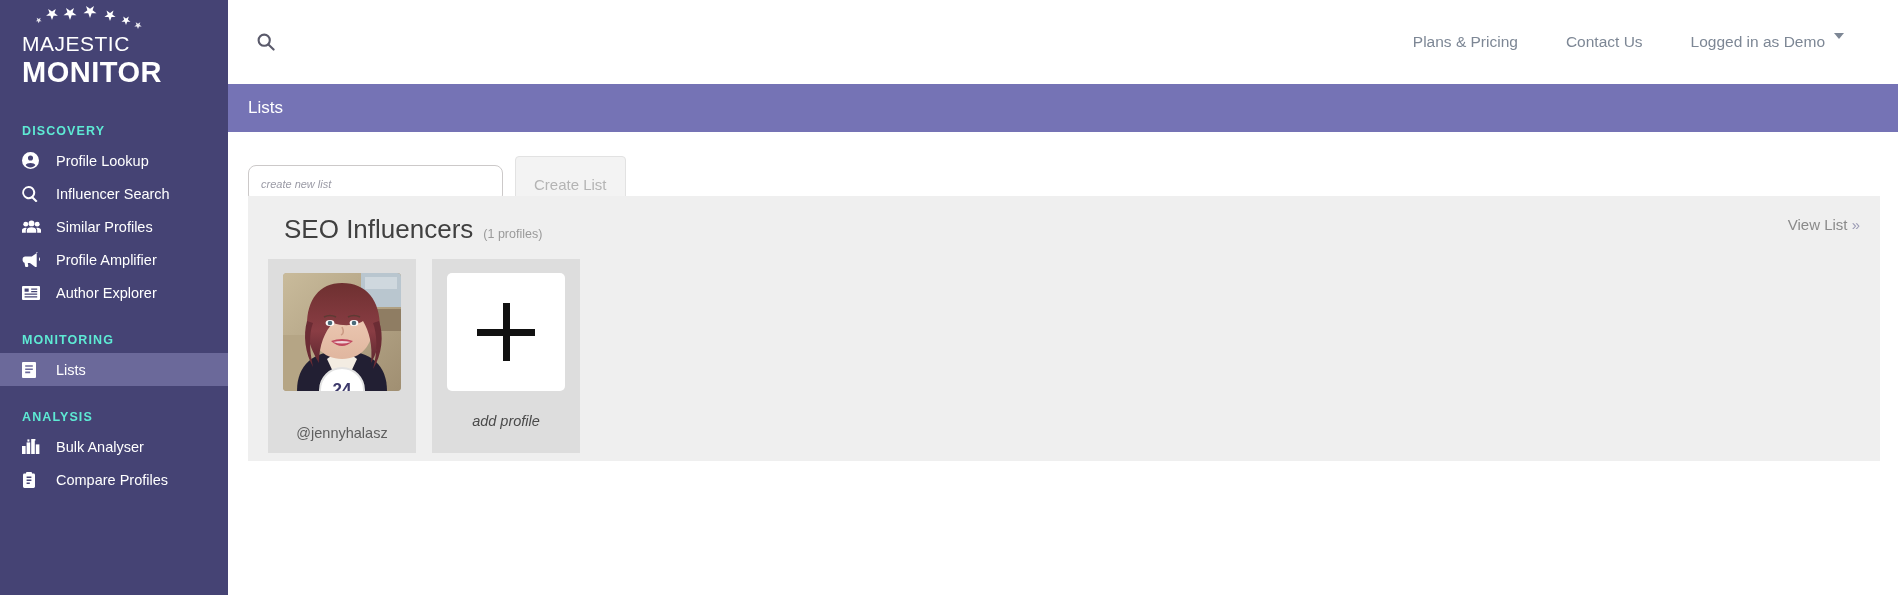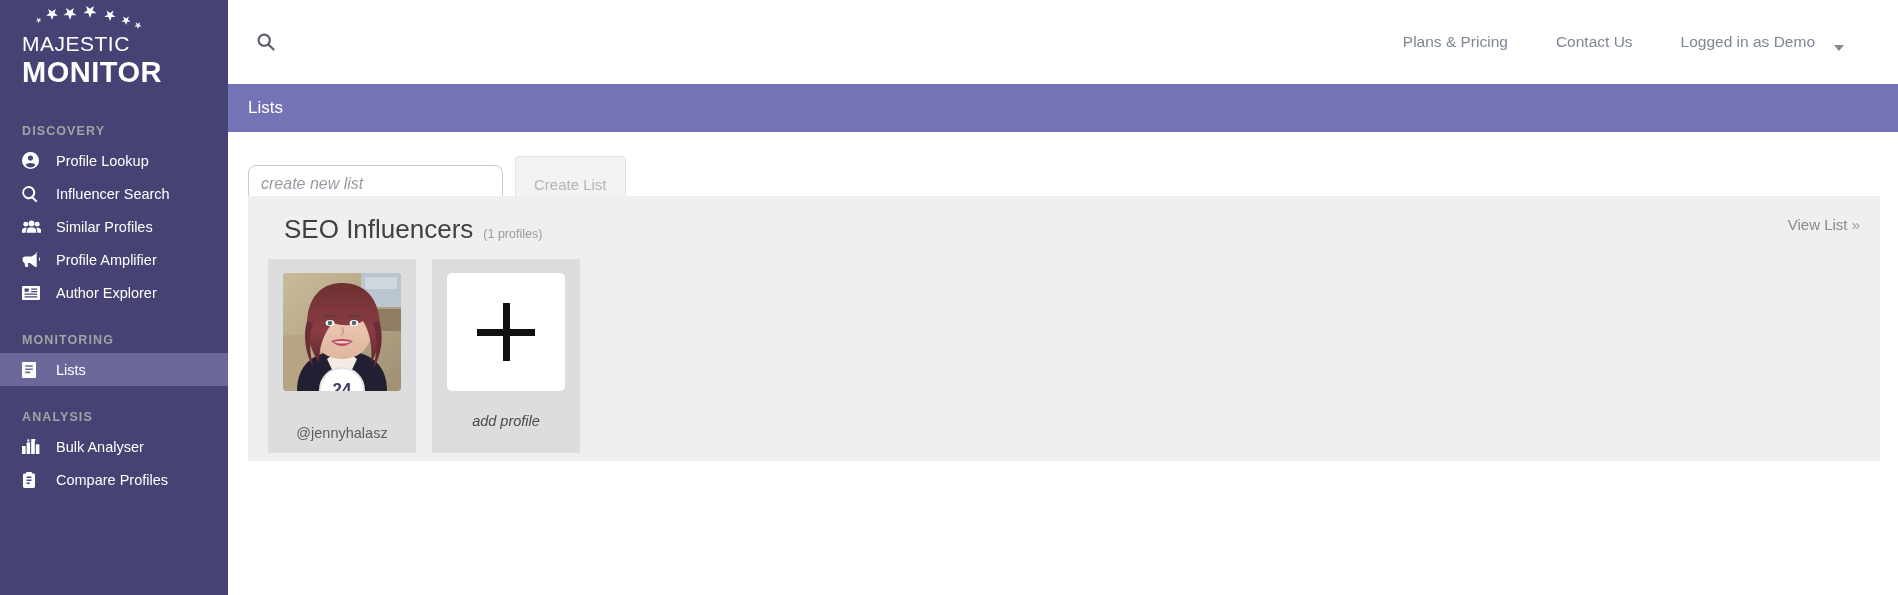--- a/index.html
+++ b/index.html
@@ -27,21 +27,21 @@
   .logo-majestic {
     color: #ffffff; font-size: 21px; letter-spacing: 0.5px;
     font-weight: 400; line-height: 24px; margin-top: 14px;
   }
   .logo-monitor {
     color: #ffffff; font-size: 29px; letter-spacing: 0.5px;
     font-weight: 700; line-height: 32px;
   }
 
   .nav-section {
-    color: #a3a3a3; font-size: 12.5px; font-weight: 700;
+    color: #5eead4; font-size: 12.5px; font-weight: 700;
     letter-spacing: 1.1px; padding: 0 0 0 22px;
     margin-top: 24px; margin-bottom: 6px;
   }
   .nav-item {
     display: flex; align-items: center;
     height: 33px; padding-left: 22px;
     color: #ffffff; font-size: 14.5px;
     cursor: pointer;
   }
   .nav-item.active { background: #6b699a; }
@@ -65,21 +65,21 @@
     width: 24px; height: 24px; cursor: pointer;
     display: flex; align-items: center; justify-content: center;
   }
   .search-btn svg { stroke: #5a5a6b; fill: none; stroke-width: 2.1; }
   .topnav { position: absolute; right: 48px; top: 0; height: 84px;
             display: flex; align-items: center; gap: 0; }
   .topnav a {
     color: #7d8795; font-size: 15.5px; text-decoration: none;
     padding: 0 24px; white-space: nowrap; cursor: pointer;
   }
-  .topnav .user { display: flex; align-items: flex-end; gap: 19px; padding-right: 6px; }
+  .topnav .user { display: flex; align-items: flex-start; gap: 9px; padding-right: 6px; }
   .caret {
     width: 0; height: 0; border-left: 5px solid transparent;
     border-right: 5px solid transparent; border-top: 6px solid #7d8795;
     display: inline-block;
   }
 
   
   .banner {
     position: absolute; left: 228px; top: 84px;
     width: 1670px; height: 48px;
@@ -96,21 +96,21 @@
     width: 1670px; height: 463px;
     background: #ffffff;
   }
   .create-row {
     display: flex; align-items: center;
     padding: 24px 0 0 20px; gap: 12px;
   }
   .create-input {
     width: 255px; height: 38px;
     border: 1px solid #ccc9c9; border-radius: 8px;
-    padding: 0 12px; font-size: 16px;
+    padding: 0 12px; font-size: 11px;
     font-family: "Liberation Sans", sans-serif;
     color: #55555f; background: #fff;
     outline: none;
   }
   .create-input::placeholder { color: #9a9aa5; font-style: italic; }
   .create-btn {
     height: 56px; padding: 0 18px;
     background: #f3f3f3; border: 1px solid #e2e2e2; border-radius: 4px;
     color: #b4b4b4; font-size: 15px;
     font-family: "Liberation Sans", sans-serif;

